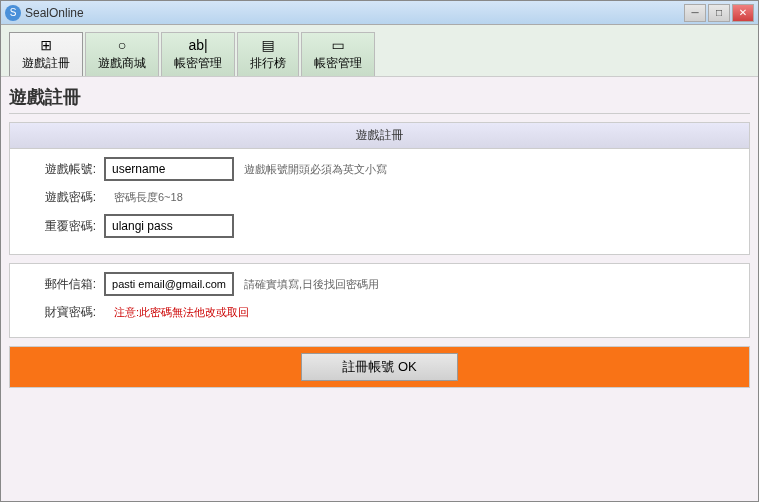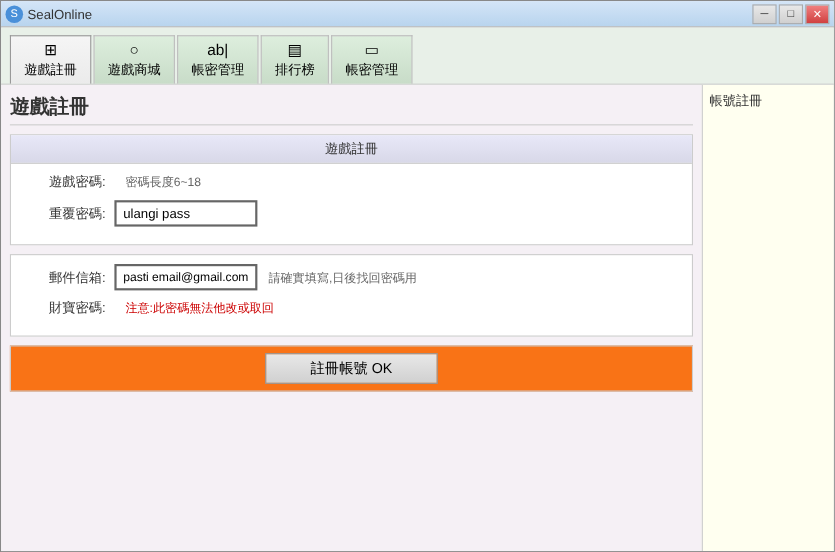--- a/index.html
+++ b/index.html
@@ -268,55 +268,57 @@
   </div>
 
   <div class="content-area">
     <div class="main-panel">
       <div class="page-title">遊戲註冊</div>
 
       <div class="form-section">
         <div class="section-header">遊戲註冊</div>
         <div class="section-body">
 
+          <div class="form-row">
+            <span class="form-label">遊戲帳號:</span>
+            <input class="form-input" type="text" value="username" style="">
+            <span class="form-hint">遊戲帳號開頭必須為英文小寫</span>
+          </div>
 
           <div class="form-row">
             <span class="form-label">遊戲密碼:</span>
             <span class="form-hint">密碼長度6~18</span>
           </div>
 
           <div class="form-row">
             <span class="form-label">重覆密碼:</span>
             <input class="form-input" type="text" value="ulangi pass" style="">
             <span class="form-hint"></span>
           </div>
 
         </div>
       </div>
 
       <div class="form-section">
         <div class="section-body">
 
           <div class="form-row">
             <span class="form-label">郵件信箱:</span>
-            <input class="form-input" type="text" value="pasti email@gmail.com" style="font-size: 11px;">
+            <input class="form-input" type="text" value="pasti email@gmail.com" style="font-size: 11px; text-align: center;">
             <span class="form-hint">請確實填寫,日後找回密碼用</span>
           </div>
 
           <div class="form-row">
             <span class="form-label">財寶密碼:</span>
             <span class="form-hint red">注意:此密碼無法他改或取回</span>
           </div>
 
         </div>
       </div>
 
       <div class="submit-section">
         <button class="submit-btn">註冊帳號  OK</button>
       </div>
 
     </div>
 
-    <div class="right-sidebar">
-      <div class="sidebar-title">帳號註冊</div>
-    </div>
   </div>
 </div>
 
 </body></html>

